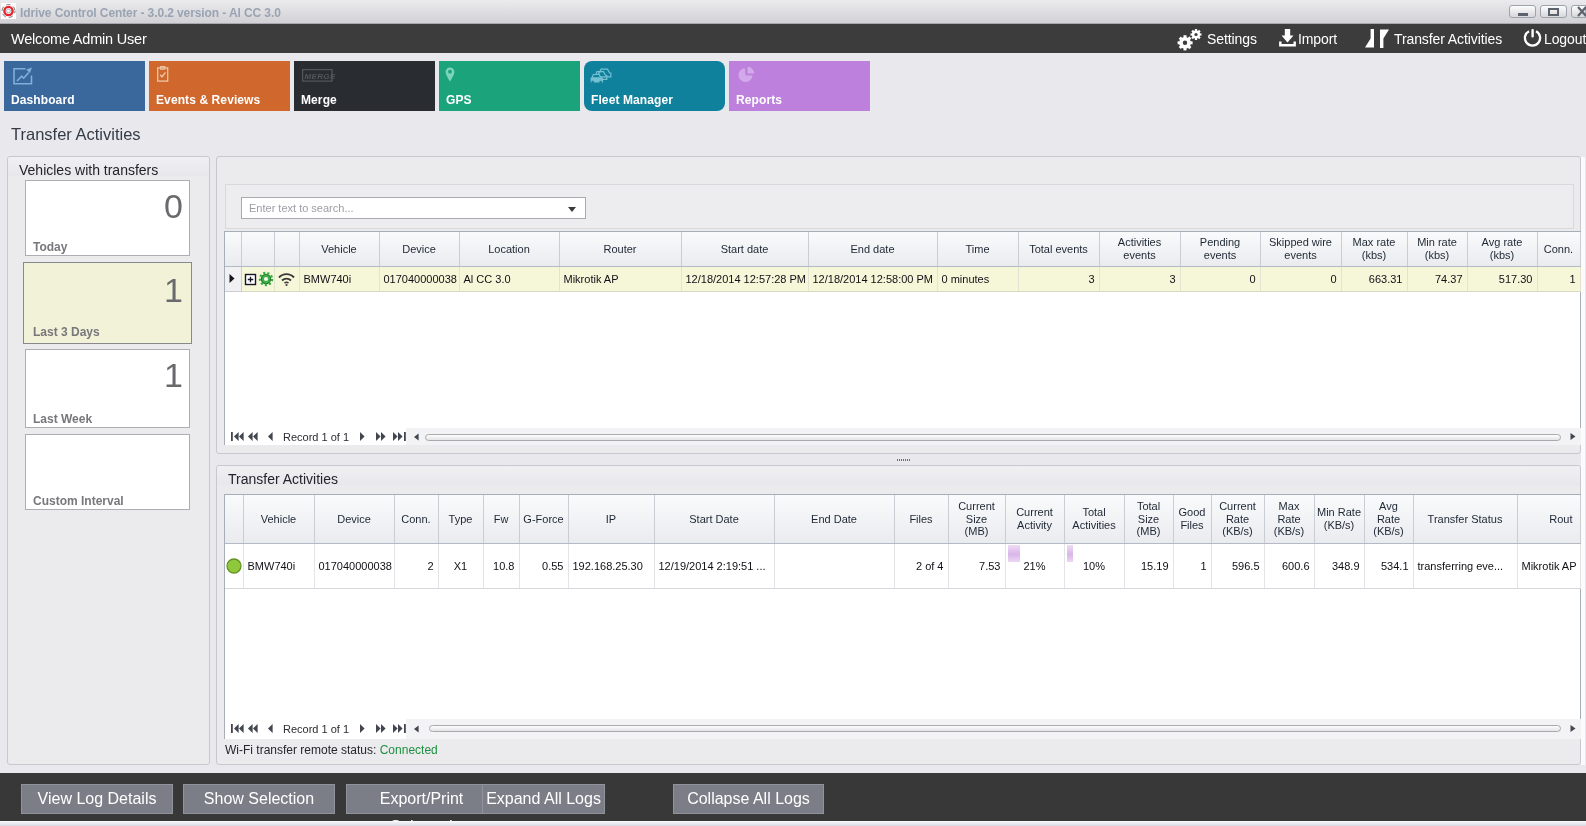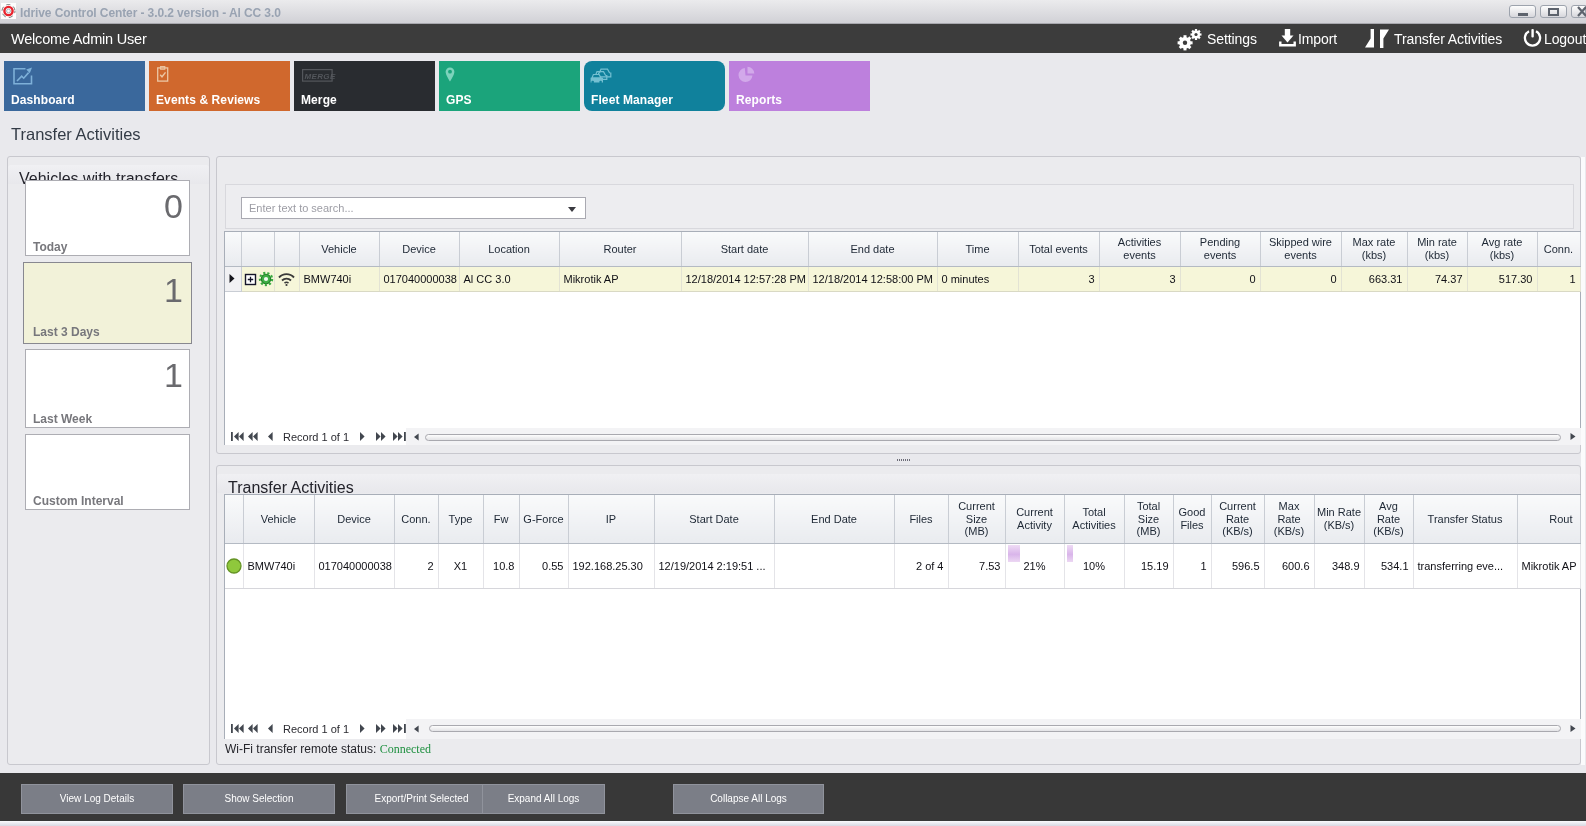--- a/index.html
+++ b/index.html
@@ -16,41 +16,41 @@
   #welcomebar { left:0; top:24px; width:1586px; height:29px; background:#3c3c3c; color:#fff; }
   #welcometxt { left:11px; top:31px; font-size:14.5px; letter-spacing:-0.2px; color:#fff; }
   .navtxt { top:31px; font-size:14px; letter-spacing:-0.1px; color:#fff; }
 
   .tile { top:61px; width:141px; height:50px; color:#fff; }
   .tilelabel { position:absolute; left:7px; bottom:4px; font-size:12px; font-weight:bold; letter-spacing:0.1px; }
 
   #pageheading { left:11px; top:125px; font-size:16.5px; color:#333b46; }
 
   .panel { background:#ebebee; border:1px solid #c8c8ce; border-radius:3px; }
-  .panelhdr { position:absolute; left:0; top:8px; right:0; height:19px;
+  .panelhdr { position:absolute; left:0; top:0; right:0; height:19px;
      background:linear-gradient(#f0f0f3,#e8e8ec); border-radius:3px 3px 0 0;
-     font-size:16px; color:#23232b; padding:5px 0 0 11px; }
+     font-size:14px; color:#23232b; padding:5px 0 0 11px; }
 
   .card { position:absolute; background:#fff; border:1px solid #adadb3; }
   .cardnum { position:absolute; right:6px; top:6px; font-size:34px; color:#6a6a6e; }
   .cardlbl { position:absolute; left:7px; bottom:1px; font-size:12px; font-weight:bold; color:#77777c; }
 
   .grid { position:absolute; border:1px solid #a8aeb8; background:#fff; }
   table.g { border-collapse:collapse; table-layout:fixed; width:100%; font-size:11px; }
   table.g th { background:linear-gradient(#f9fafb,#e9ebef); border-right:1px solid #c9cdd4; border-bottom:1px solid #b4bac3;
      font-weight:normal; color:#1d2734; text-align:center; padding:0 2px; overflow:hidden; line-height:12.5px; }
   table.g td { border-right:1px solid #e3e3d4; border-bottom:1px solid #d9d9c4; overflow:hidden; white-space:nowrap; padding:0 4px; color:#101016; }
   #t2 td { border-right:1px solid #e4e4e8; border-bottom:1px solid #d6d6db; }
   .num { text-align:right; }
   .pagerbar { position:absolute; left:0; right:0; background:#fff; }
   .pager { position:absolute; font-size:11px; color:#2b2b31; }
   .scap { position:absolute; height:9px; border:1px solid #a9a9af; border-radius:5px; background:linear-gradient(#fdfdfd,#e3e3e6); }
 
   .btn { position:absolute; top:784px; height:30px; background:#7b7e87; border:1px solid #90939c; color:#fff;
-     font-size:10px; text-align:center; line-height:28px; }
+     font-size:16px; text-align:center; line-height:28px; }
   svg { position:absolute; overflow:visible; }
 </style>
 </head>
 <body>
 
   <div id="titlebar" class="abs"></div>
   <svg class="abs" style="left:1px; top:3px;" width="16" height="17" viewBox="0 0 16 17">
     <rect x="0" y="0" width="15" height="16" fill="#fdfdfd"></rect>
     <circle cx="7.5" cy="8" r="6.5" fill="none" stroke="#6a6a6a" stroke-width="0.9" stroke-dasharray="4.2 3.2" stroke-dashoffset="2"></circle>
     <circle cx="7.5" cy="8" r="4.1" fill="none" stroke="#e8242e" stroke-width="2.4"></circle>
@@ -296,21 +296,21 @@
     <div class="scap" style="left:200px; top:202px; width:1136px; height:7px;"></div>
     <svg class="abs" style="left:1344px; top:200px;" width="8" height="9" viewBox="0 0 8 9">
       <path d="M1.5,1 L6.5,4.5 L1.5,8 Z" fill="#42474f"></path>
     </svg>
   </div>
 
   <div class="abs" style="left:897px; top:459px; width:13px; height:2px; background:repeating-linear-gradient(90deg, #6d6d78 0px, #6d6d78 1px, rgba(0,0,0,0) 1px, rgba(0,0,0,0) 2px);"></div>
 
   <div class="abs panel" style="left:216px; top:465px; width:1365px; height:300px;">
     <div class="panelhdr">Transfer Activities</div>
-    <div style="position:absolute; left:8px; bottom:7px; font-size:12px; color:#26262c;">Wi-Fi transfer remote status: <span style="color:#1f9040;font-family:Liberation Serif, serif;">Connected</span></div>
+    <div style="position:absolute; left:8px; bottom:7px; font-size:12px; color:#26262c;">Wi-Fi transfer remote status: <span style="color:#1f9040;">Connected</span></div>
   </div>
 
   <div class="grid" style="left:224px; top:494px; width:1357px; height:245px;">
     <table class="g" id="t2">
       <colgroup>
         <col style="width:18px">
         <col style="width:71px">
         <col style="width:80px">
         <col style="width:44px">
         <col style="width:45px">

